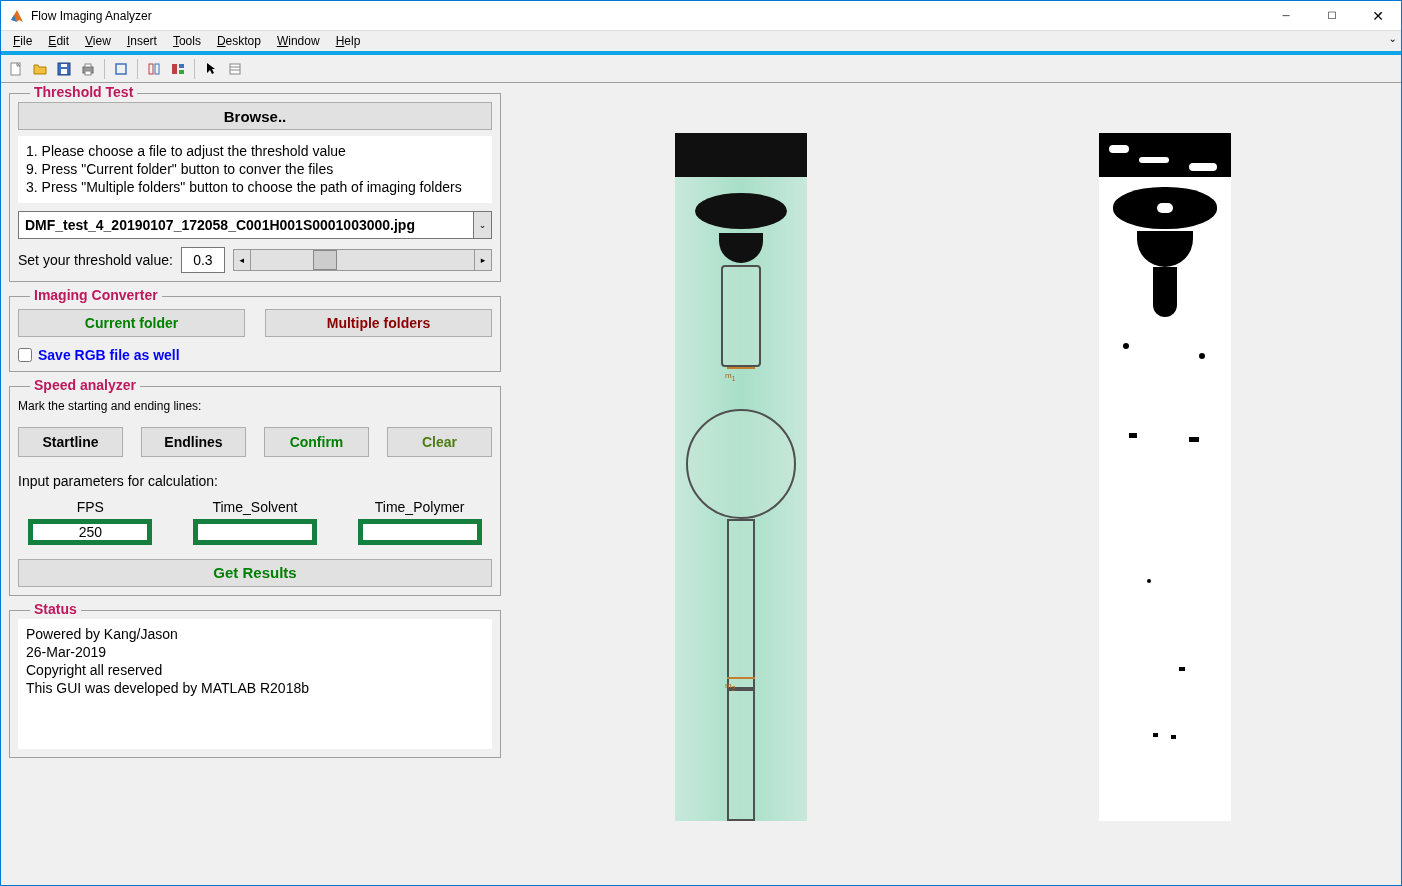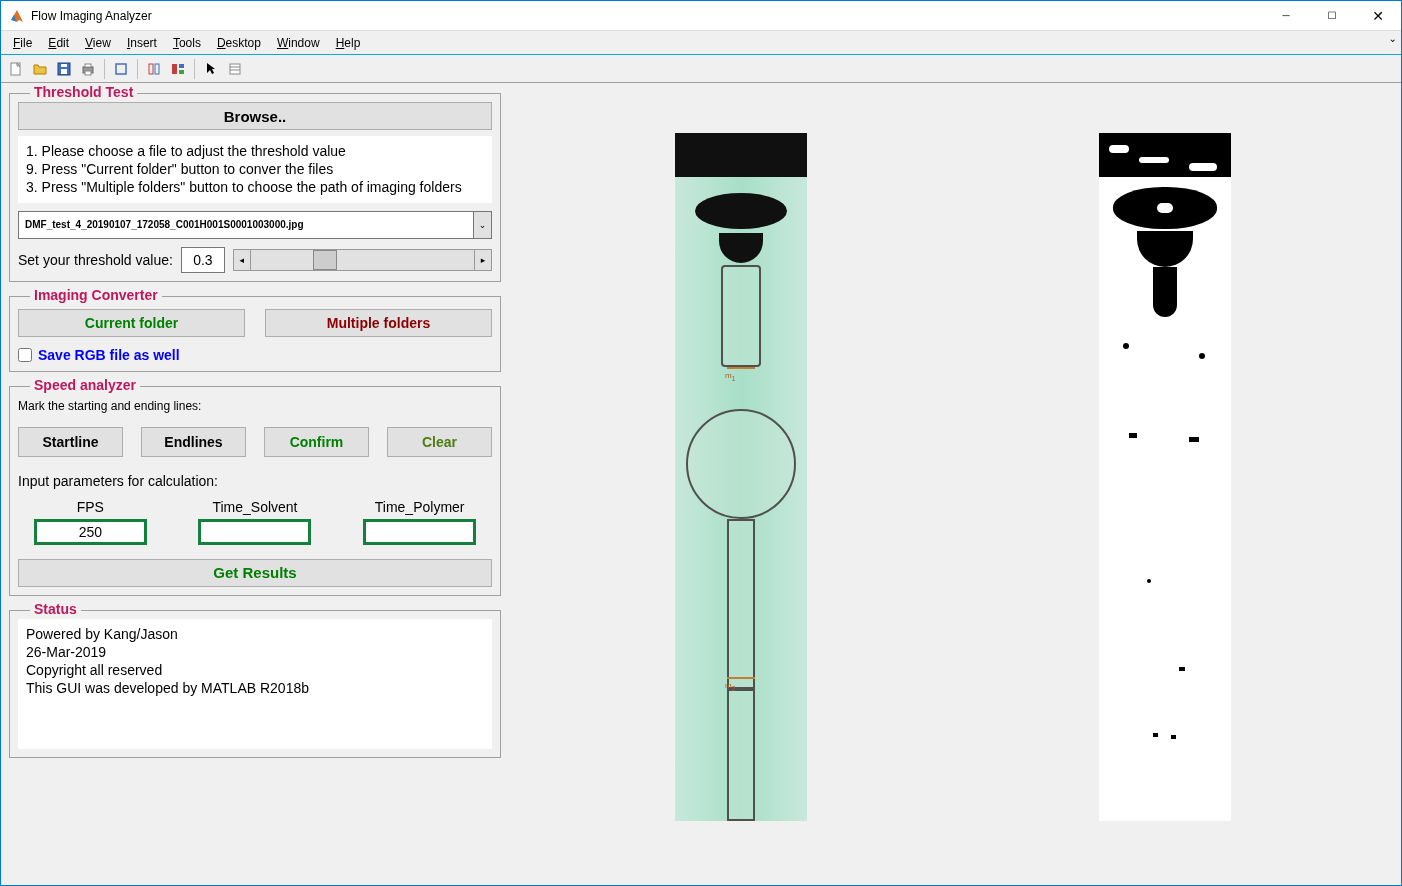--- a/index.html
+++ b/index.html
@@ -7,21 +7,21 @@
 
 
 .titlebar { height: 30px; background: #fff; display: flex; align-items: center; padding: 0 0 0 8px; border-bottom: 1px solid #ddd; }
 .titlebar .app-icon { width: 16px; height: 16px; margin-right: 6px; display: inline-flex; }
 .titlebar .title { font-size: 12px; color: #000; }
 .titlebar .win-controls { margin-left: auto; display: flex; }
 .titlebar .win-btn { width: 46px; height: 30px; display: flex; align-items: center; justify-content: center; font-size: 10px; color: #000; }
 .titlebar .win-btn.close { font-size: 14px; }
 
 
-.menubar { height: 24px; background: #f0f0f0; display: flex; align-items: center; padding: 0 4px; font-size: 12px; border-bottom: 1px solid #0ea5e9; position: relative; }
+.menubar { height: 24px; background: #f0f0f0; display: flex; align-items: center; padding: 0 4px; font-size: 12px; border-bottom: 4px solid #0ea5e9; position: relative; }
 .menubar .menu-item { padding: 2px 8px; cursor: default; }
 .menubar .menu-item .u { text-decoration: underline; }
 .menubar .menu-corner { position: absolute; right: 4px; top: 2px; font-size: 10px; }
 
 
 .toolbar { height: 28px; background: #f0f0f0; display: flex; align-items: center; padding: 0 4px; gap: 2px; border-bottom: 1px solid #a0a0a0; }
 .toolbar .tb-btn { width: 22px; height: 22px; display: flex; align-items: center; justify-content: center; cursor: default; }
 .toolbar .tb-sep { width: 1px; height: 20px; background: #c0c0c0; margin: 0 3px; }
 .tb-btn svg { width: 16px; height: 16px; }
 
@@ -37,21 +37,21 @@
 
 .btn { background: #e1e1e1; border: 1px solid #adadad; font-size: 13px; height: 26px; display: flex; align-items: center; justify-content: center; cursor: default; }
 .btn.wide { width: 100%; height: 28px; font-weight: bold; font-size: 15px; }
 .btn.green { color: #008000; font-weight: bold; }
 .btn.darkred { color: #8b0000; font-weight: bold; }
 .btn.red { color: #4d7c0f; font-weight: bold; }
 
 
 .instructions { background: #fff; padding: 6px 8px; font-size: 14px; line-height: 1.3; margin-top: 6px; }
 .file-select { display: flex; margin-top: 8px; }
-.file-select .combo { flex: 1; background: #fff; border: 1px solid #767676; font-size: 10px; font-weight: bold; padding: 4px 6px; height: 28px; display: flex; align-items: center; overflow: hidden; }
+.file-select .combo { flex: 1; background: #fff; border: 1px solid #767676; font-size: 14px; font-weight: bold; padding: 4px 6px; height: 28px; display: flex; align-items: center; overflow: hidden; }
 .file-select .combo-arrow { width: 18px; height: 28px; border: 1px solid #767676; border-left: none; background: #e1e1e1; display: flex; align-items: center; justify-content: center; font-size: 9px; }
 
 .threshold-row { display: flex; align-items: center; gap: 8px; margin-top: 8px; }
 .threshold-row .lbl { font-size: 14px; }
 .threshold-row .val-box { width: 44px; height: 26px; border: 1px solid #767676; background: #fff; display: flex; align-items: center; justify-content: center; font-size: 14px; }
 .slider { flex: 1; display: flex; height: 22px; }
 .slider .sl-btn { width: 18px; border: 1px solid #999; background: #e1e1e1; display: flex; align-items: center; justify-content: center; font-size: 9px; }
 .slider .sl-track { flex: 1; border-top: 1px solid #999; border-bottom: 1px solid #999; background: #e1e1e1; position: relative; }
 .slider .sl-thumb { position: absolute; left: 28%; top: 0; bottom: 0; width: 24px; background: #cdcdcd; border: 1px solid #888; }
 
@@ -59,21 +59,21 @@
 .converter-row .btn { flex: 1; height: 28px; font-size: 14px; }
 .chk-row { display: flex; align-items: center; gap: 6px; margin-top: 10px; font-size: 14px; }
 .chk-row input { width: 14px; height: 14px; }
 .chk-row .lbl-blue { color: #0000ff; font-weight: bold; }
 
 .speed-btns { display: flex; gap: 18px; margin-top: 14px; }
 .speed-btns .btn { width: 106px; height: 30px; font-size: 14px; }
 .param-row { display: flex; gap: 20px; margin-top: 10px; justify-content: space-around; }
 .param-col { display: flex; flex-direction: column; align-items: center; gap: 4px; }
 .param-col .plbl { font-size: 14px; }
-.param-col input { width: 113px; height: 26px; border: 3px solid #15803d; text-align: center; font-size: 14px; }
+.param-col input { width: 124px; height: 26px; border: 5px solid #15803d; text-align: center; font-size: 14px; }
 
 .status-text { background: #fff; padding: 6px 8px; font-size: 14px; line-height: 1.3; min-height: 130px; }
 
 
 .img-view { position: absolute; background: #fff; border: none; }
 .img-view.left-img { left: 166px; top: 50px; width: 132px; height: 688px; }
 .img-view.right-img { left: 590px; top: 50px; width: 132px; height: 688px; }
 .viscometer { width: 100%; height: 100%; background: linear-gradient(to right, #c8e8dc 0%, #a8dfc8 50%, #c8e8dc 100%); position: relative; overflow: hidden; }
 .visc-dark { position: absolute; background: #101010; }
 .visc-tube { position: absolute; left: 50%; transform: translateX(-50%); border: 2px solid #505050; background: rgba(200,230,215,0.4); }

